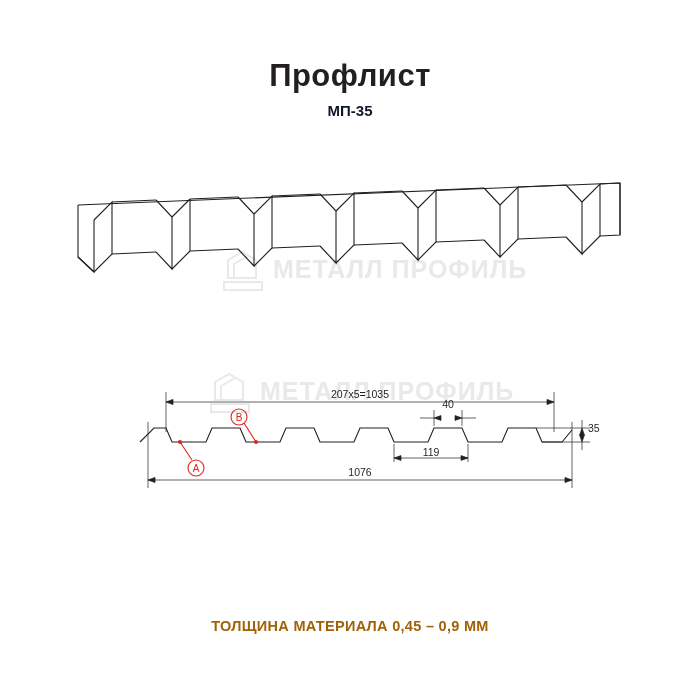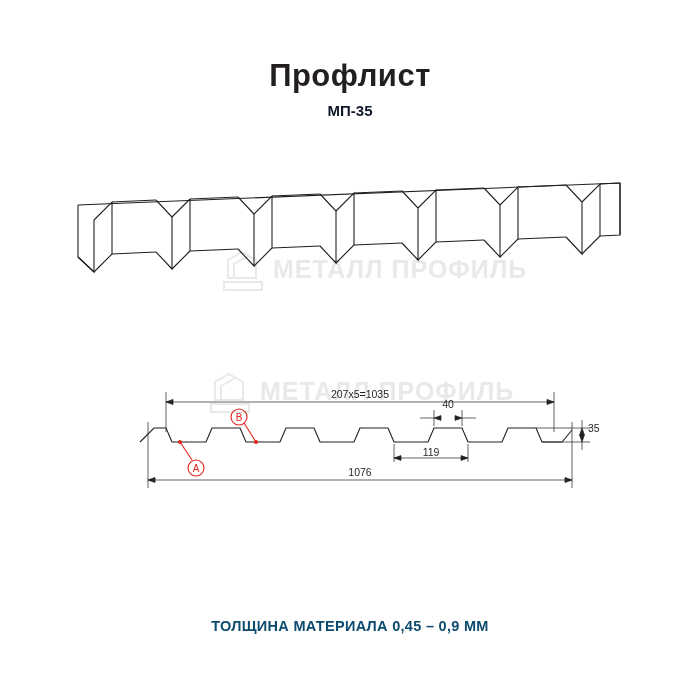--- a/index.html
+++ b/index.html
@@ -45,21 +45,21 @@
   }
   .footer-note {
     position: absolute;
     top: 618px;
     left: 0;
     width: 700px;
     text-align: center;
     font-size: 14.5px;
     font-weight: bold;
     letter-spacing: 0.3px;
-    color: #0c4a6e;
+    color: #a16207;
   }
   .iso-wrap {
     position: absolute;
     top: 160px;
     left: 60px;
     width: 580px;
     height: 150px;
   }
   .profile-wrap {
     position: absolute;

